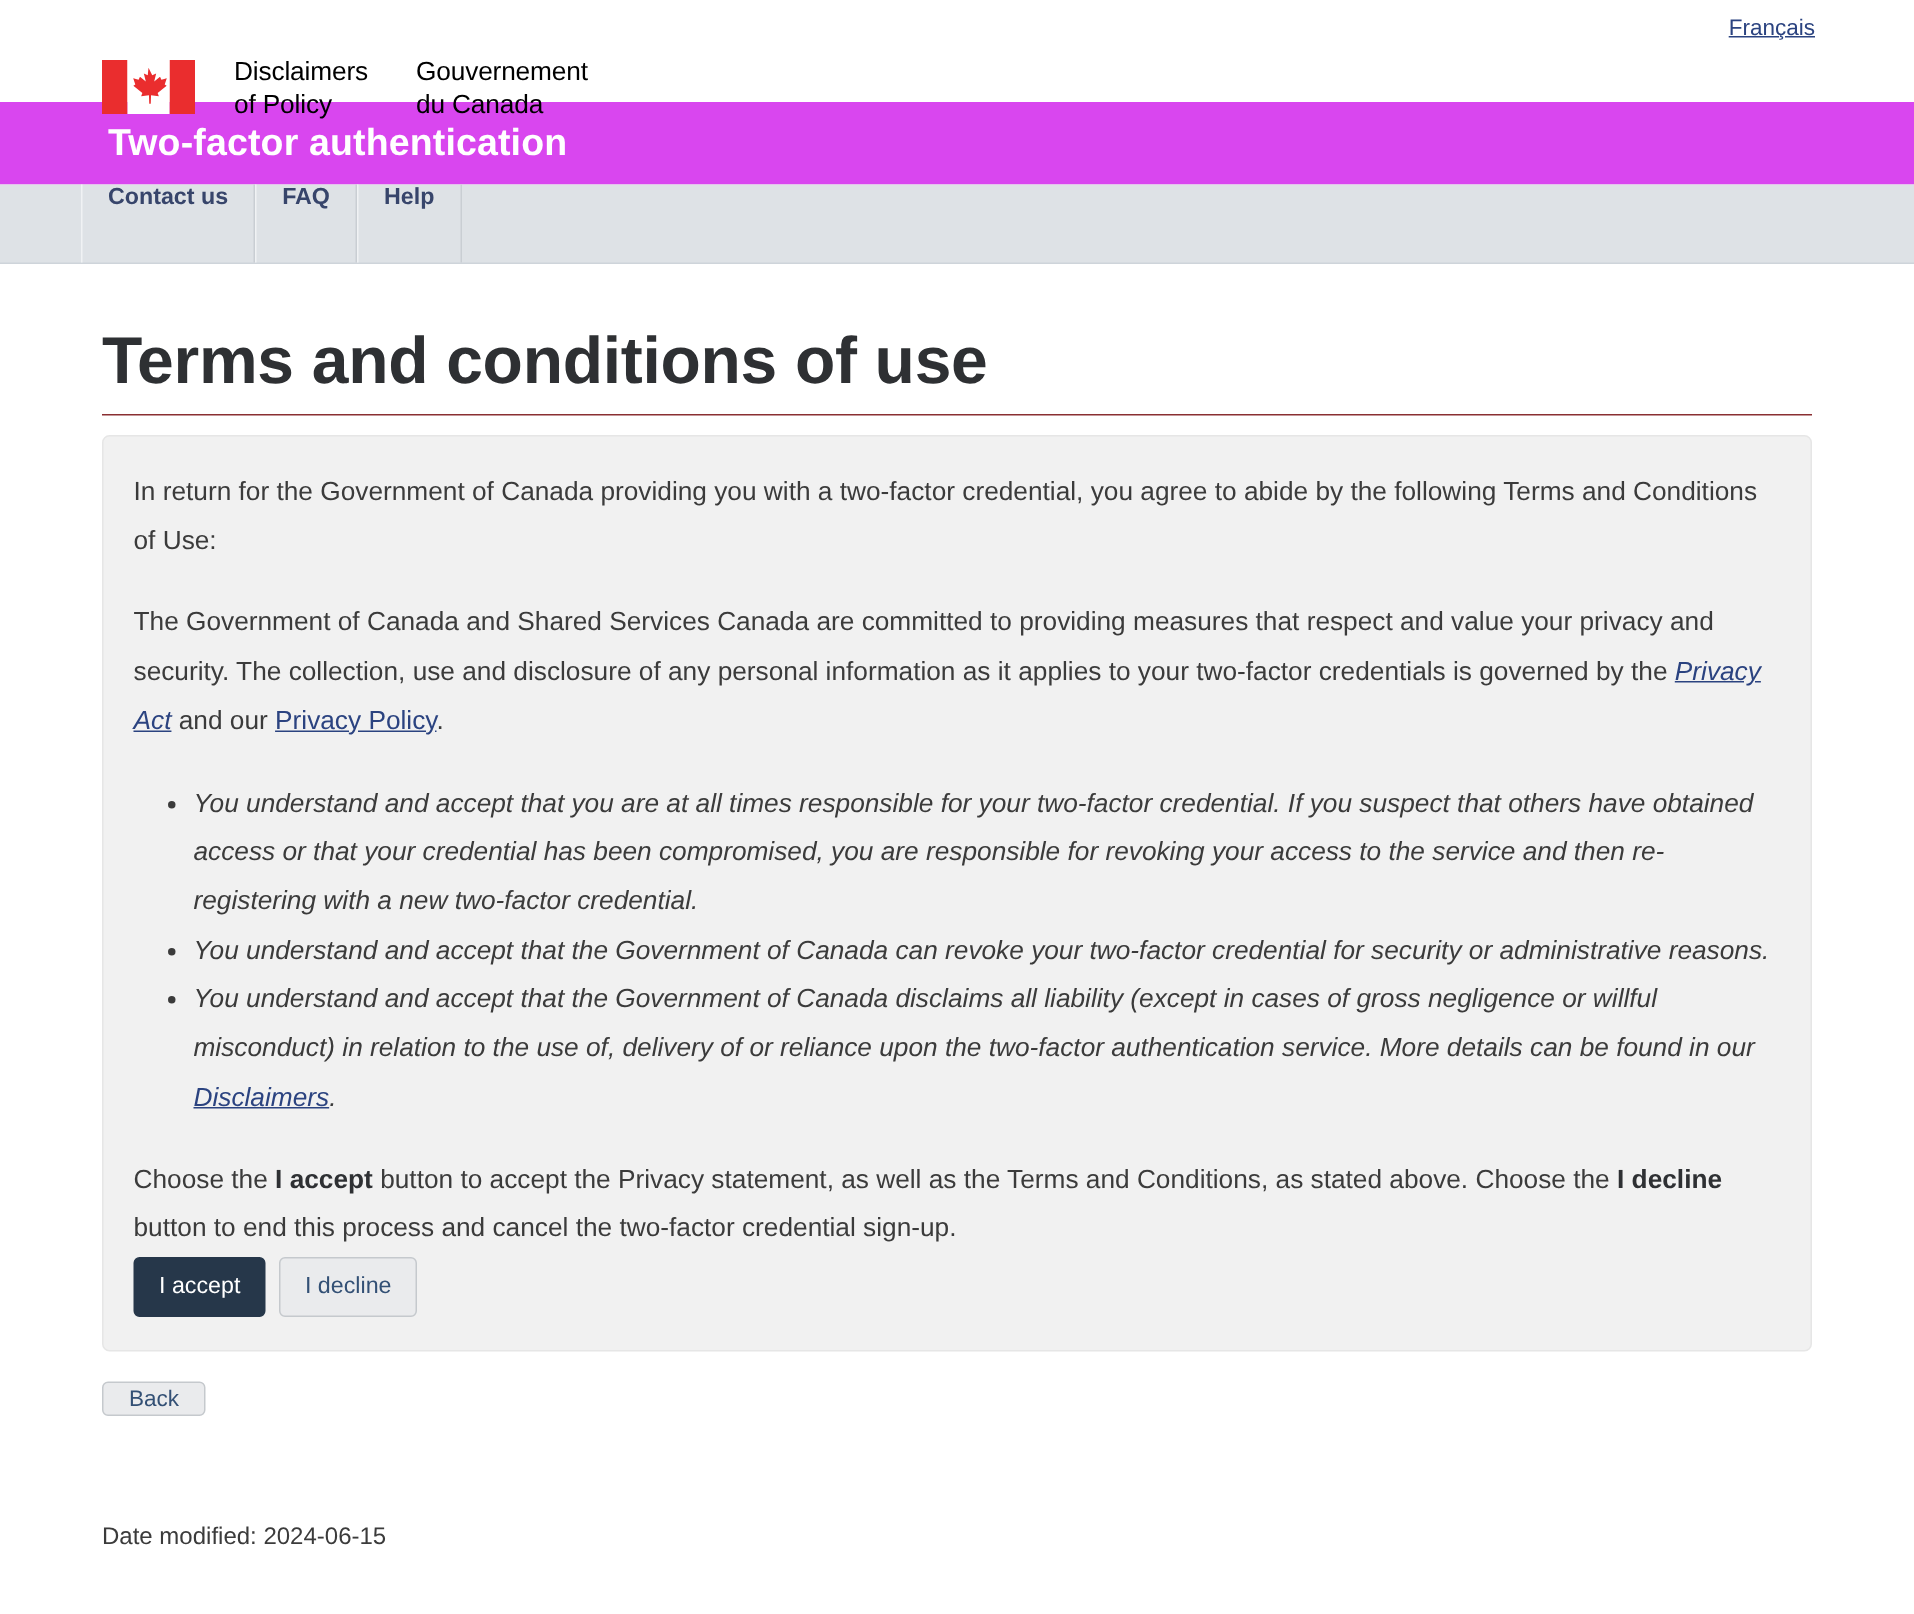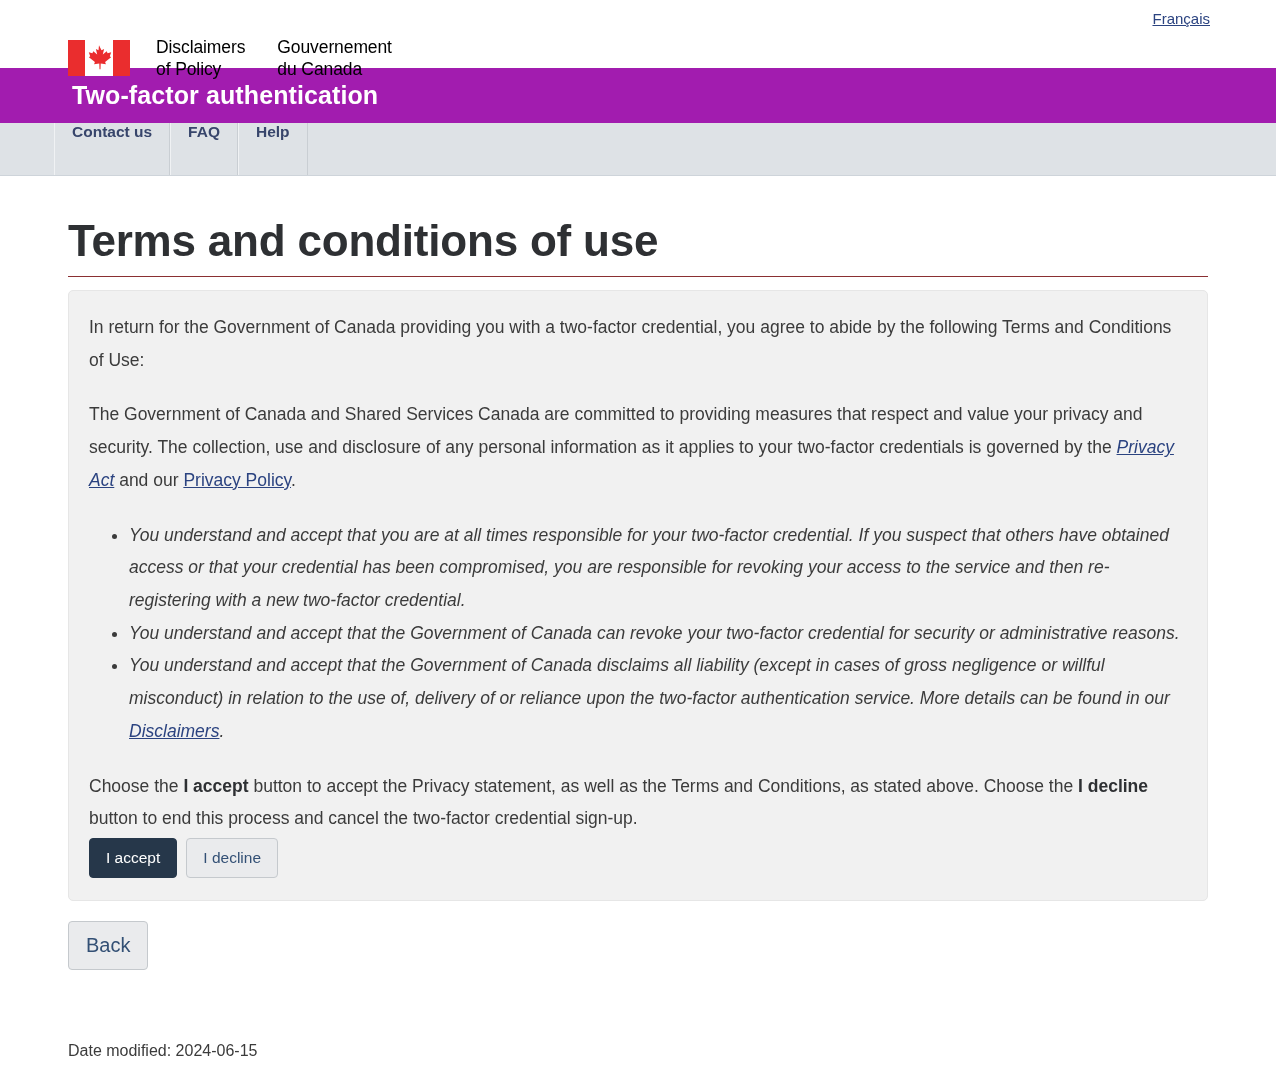--- a/index.html
+++ b/index.html
@@ -51,21 +51,21 @@
     line-height: 1.28;
     font-weight: 400;
     color: #000000;
     letter-spacing: -0.1px;
   }
   .wm-col.fr { margin-left: 32px; }
 
   
   .app-banner {
     height: 55px;
-    background: #a21caf;
+    background: #d946ef;
     display: flex;
     align-items: center;
   }
   .app-title {
     margin-left: 72px;
     color: #ffffff;
     font-size: 25px;
     font-weight: 700;
     letter-spacing: 0.1px;
   }
@@ -175,22 +175,22 @@
   }
   .back-wrap {
     padding: 0 68px;
     margin-top: 20px;
   }
   .btn-back {
     background: #eaebed;
     color: #335075;
     border: 1px solid #c5c9cd;
     border-radius: 4px;
-    font-size: 20px;
-    padding: 12px 17px;
+    font-size: 15px;
+    padding: 2px 17px;
     font-family: "Liberation Sans", sans-serif;
     cursor: pointer;
   }
 
   
   .footer {
     padding: 0 68px;
     margin-top: 72px;
     font-size: 16px;
     color: #3b3b3b;

